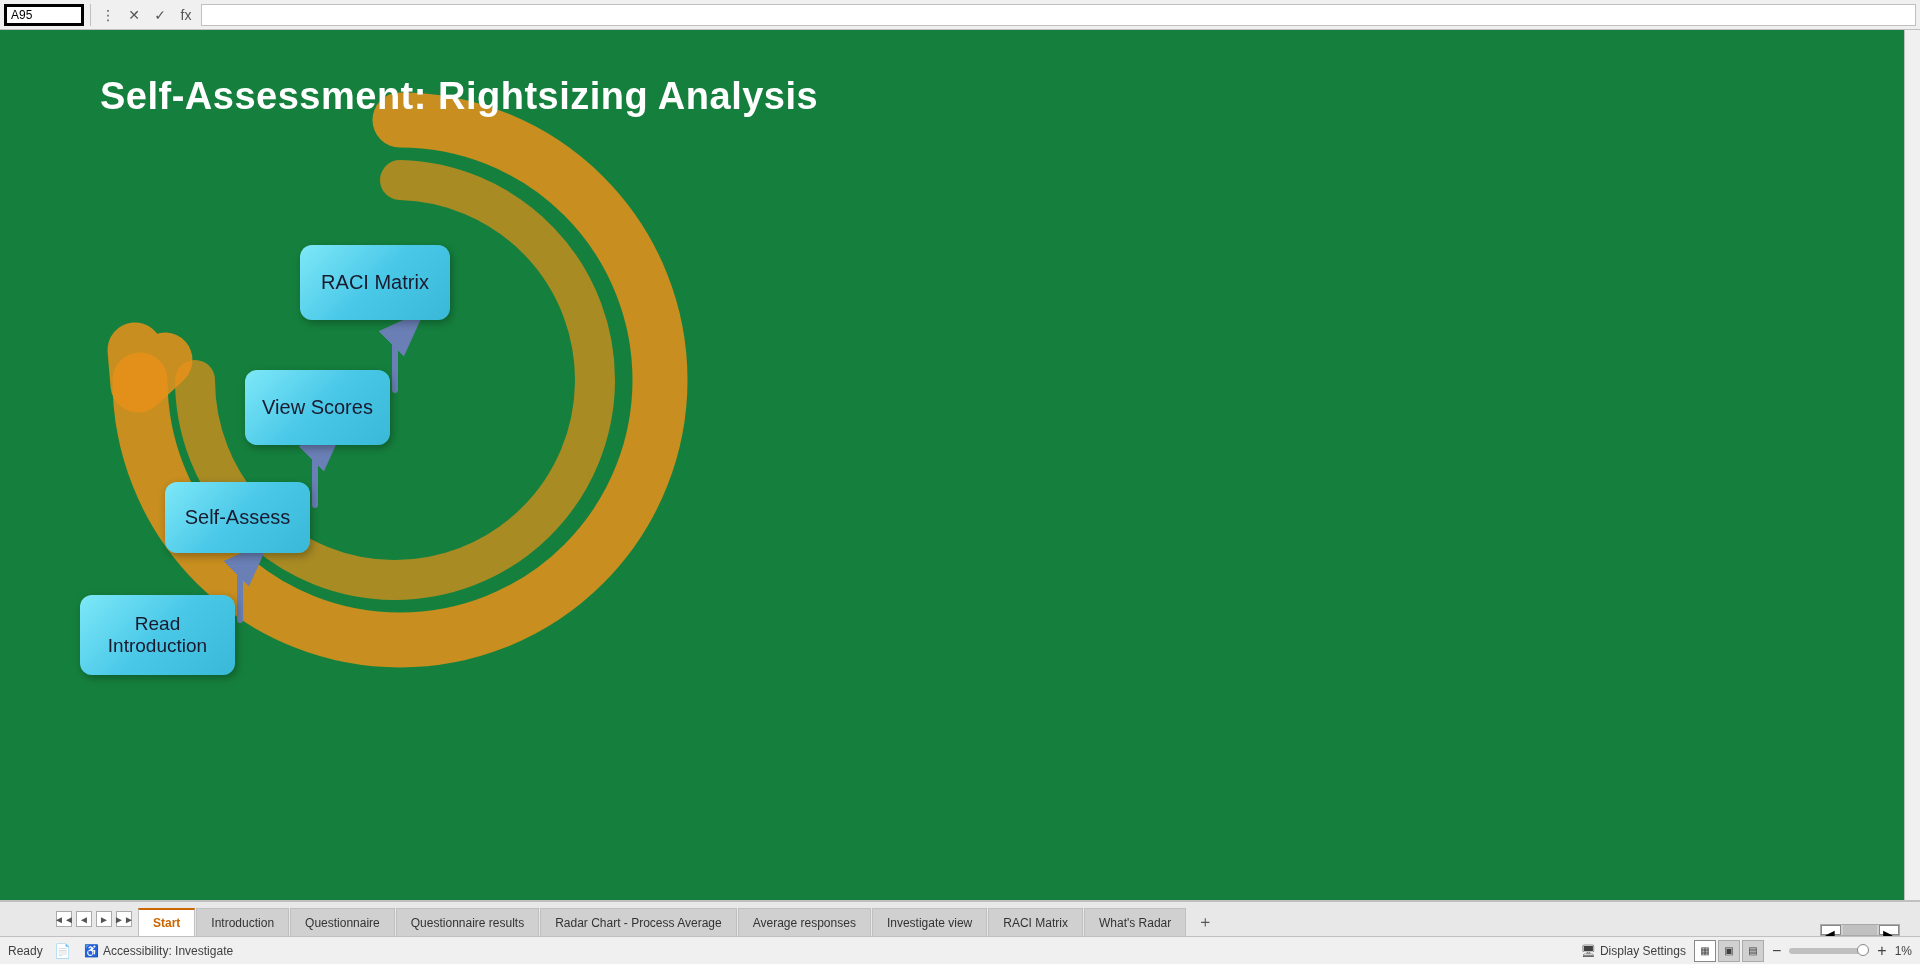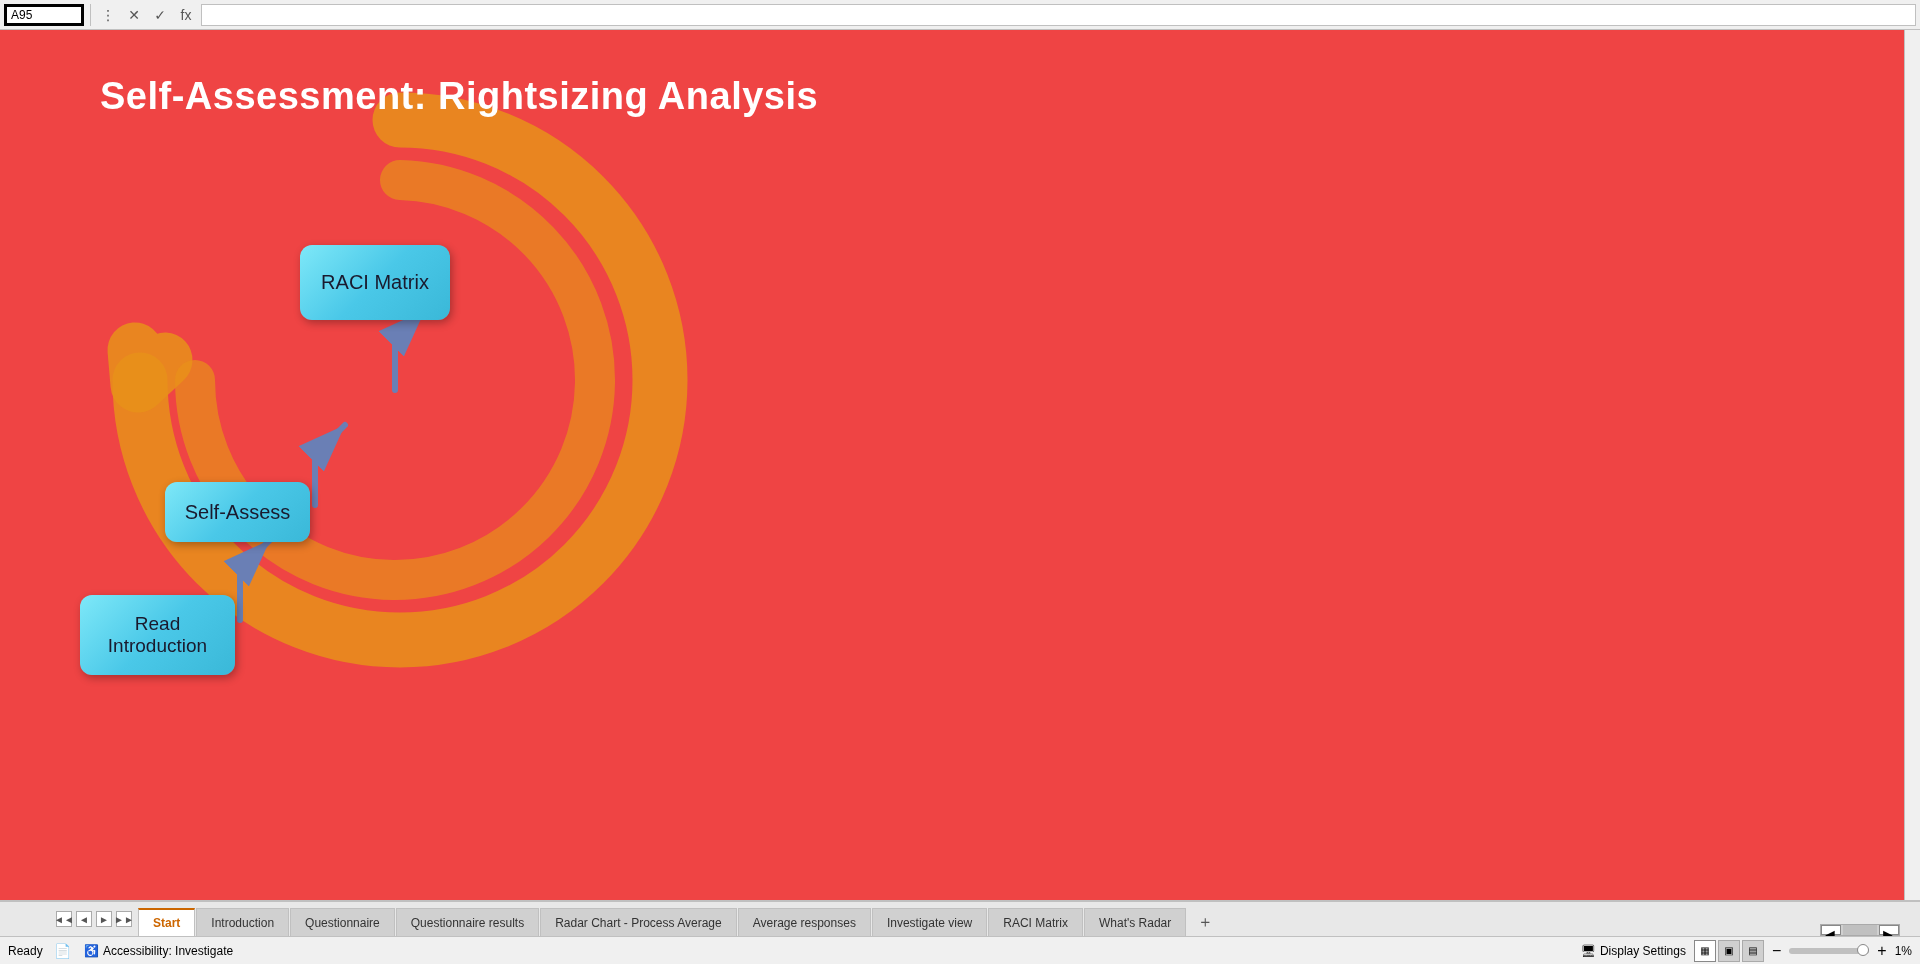--- a/index.html
+++ b/index.html
@@ -48,21 +48,21 @@
       background: white;
       font-size: 12px;
       padding: 0 4px;
     }
 
     
     .sheet-area {
       position: relative;
       width: 100%;
       height: calc(964px - 30px - 36px - 28px);
-      background: #ef4444;
+      background: #15803d;
       overflow: hidden;
     }
 
     
     .bg-decoration {
       position: absolute;
       top: 30px;
       left: 80px;
       width: 650px;
       height: 650px;
@@ -99,21 +99,21 @@
     .box-read-intro {
       width: 155px;
       height: 80px;
       left: 80px;
       top: 565px;
       font-size: 19px;
     }
 
     .box-self-assess {
       width: 145px;
-      height: 60px;
+      height: 71px;
       left: 165px;
       top: 452px;
     }
 
     .box-view-scores {
       width: 145px;
       height: 75px;
       left: 245px;
       top: 340px;
     }
@@ -207,21 +207,21 @@
 
     
     .status-bar {
       height: 28px;
       background: #f0f0f0;
       border-top: 1px solid #c0c0c0;
       display: flex;
       align-items: center;
       padding: 0 8px;
       font-size: 12px;
-      color: #000000;
+      color: #404040;
       justify-content: space-between;
     }
     .status-left {
       display: flex;
       align-items: center;
       gap: 12px;
     }
     .status-right {
       display: flex;
       align-items: center;
@@ -324,20 +324,23 @@
   </svg>
 
   <div class="flow-box box-read-intro">
     <span>Read<br>Introduction</span>
   </div>
 
   <div class="flow-box box-self-assess">
     <span>Self-Assess</span>
   </div>
 
+  <div class="flow-box box-view-scores">
+    <span>View Scores</span>
+  </div>
 
   <div class="flow-box box-raci-matrix">
     <span>RACI Matrix</span>
   </div>
 
   <div class="scrollbar-right"></div>
 </div>
 
 <div class="tab-bar">
 

